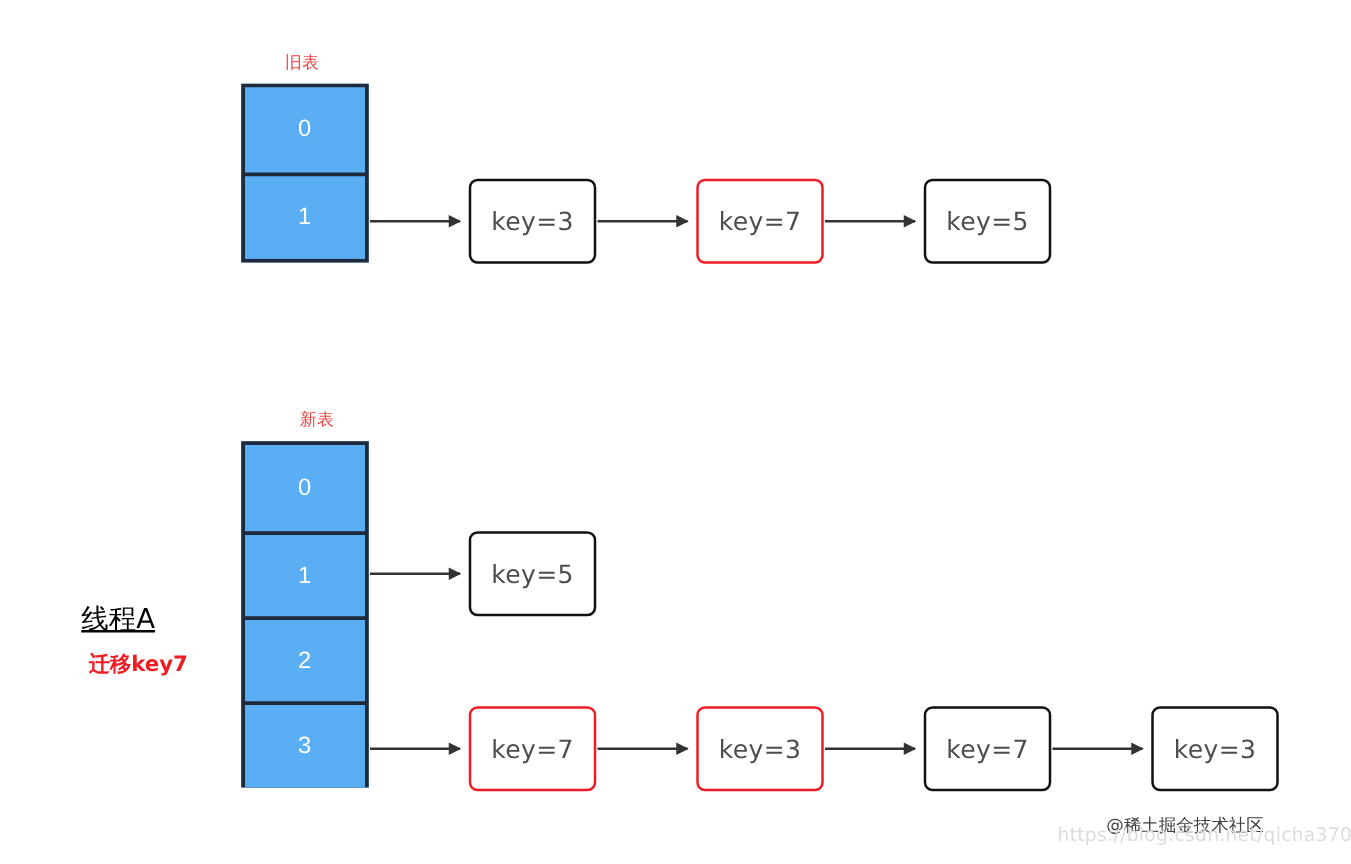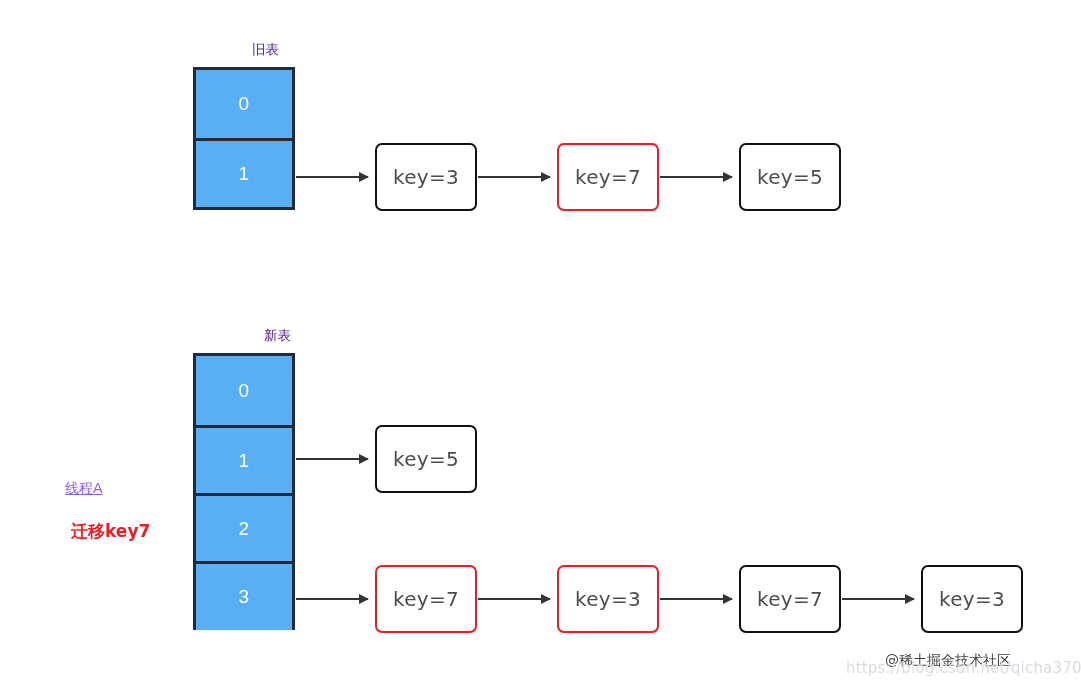--- a/index.html
+++ b/index.html
@@ -37,24 +37,23 @@
     font-weight: 500;
     letter-spacing: 0.5px;
   }
   .bucket-cell + .bucket-cell {
     border-top: 3px solid #1f2a3c;
   }
 
   .table-caption {
     position: absolute;
     font-size: 13.5px;
-    color: #4c1d95;
+    color: #ef4444;
     white-space: nowrap;
     font-family: Liberation Mono, monospace;
-    margin-left: 24px;
   }
 
   
   .node {
     position: absolute;
     box-sizing: border-box;
     display: flex;
     align-items: center;
     justify-content: center;
     background: #ffffff;
@@ -86,22 +85,22 @@
     border-color: transparent transparent transparent #333333;
   }
 
   
   .side-label {
     position: absolute;
     white-space: nowrap;
     font-family: "DejaVu Sans", "Liberation Sans", sans-serif;
   }
   .side-label.thread {
-    font-size: 14px;
-    color: #8b5cf6;
+    font-size: 22px;
+    color: #000000;
     text-decoration: underline;
   }
   .side-label.migrate {
     font-size: 17px;
     color: #ef1c23;
     font-weight: 600;
   }
 
   
   .wm-community {

